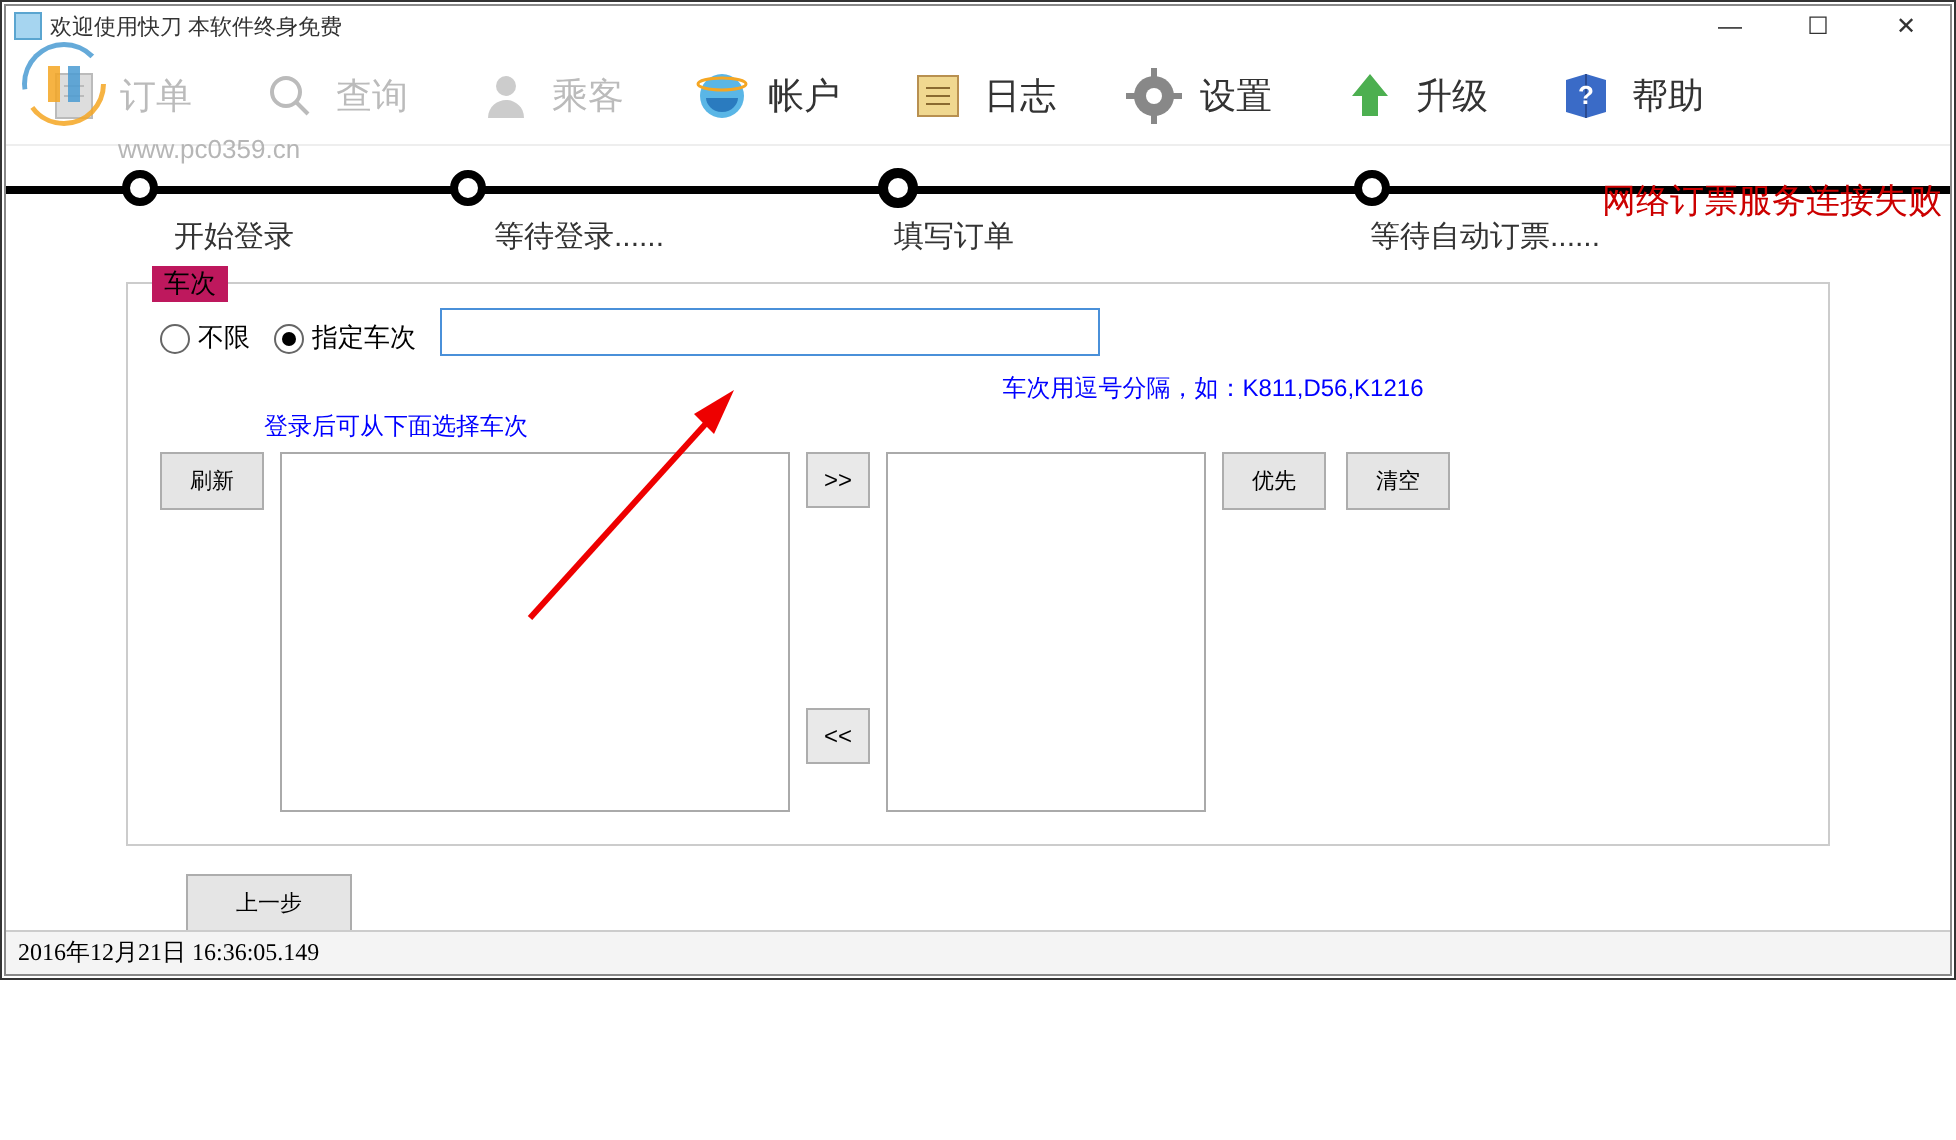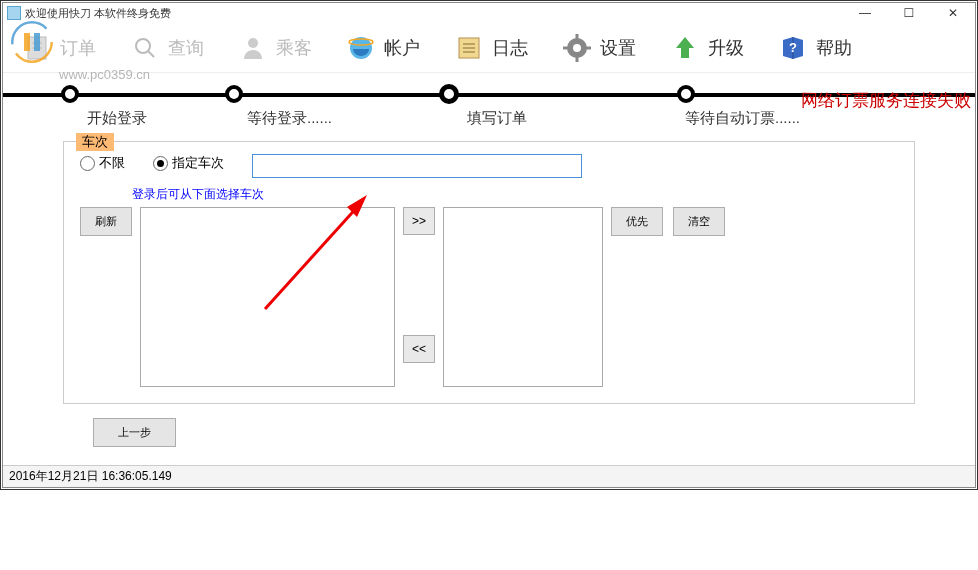--- a/index.html
+++ b/index.html
@@ -24,23 +24,23 @@
     .logo-sub { position: absolute; top: 46px; left: 48px; font-size: 13px; color: #aaa; }
     
     .stepper { height: 50px; position: relative; margin-top: 8px; }
     .step-line { position: absolute; top: 12px; left: 0; right: 0; height: 4px; background: #000; }
     .step-node { position: absolute; top: 4px; width: 18px; height: 18px; border-radius: 50%; background: #fff; border: 4px solid #000; }
     .step-node.active { border-width: 5px; width: 20px; height: 20px; top: 3px; }
     .step-label { position: absolute; top: 28px; font-size: 15px; color: #333; white-space: nowrap; margin-left: 48px; }
     .step-status { position: absolute; right: 4px; top: 8px; color: #c00; font-size: 17px; }
     
     .fieldset { border: 1px solid #ccc; margin: 10px 60px 10px 60px; padding: 12px 16px 16px 16px; position: relative; }
-    .fieldset-legend { position: absolute; top: -9px; left: 12px; background: #fdba74; padding: 0 6px; font-size: 13px; }
-    
-    .radio-row { display: flex; align-items: flex-start; gap: 28px; margin-bottom: 8px; }
+    .fieldset-legend { position: absolute; top: -9px; left: 12px; background: #be185d; padding: 0 6px; font-size: 13px; }
+    
+    .radio-row { display: flex; align-items: flex-end; gap: 12px; margin-bottom: 8px; }
     .radio-opt { display: flex; align-items: center; gap: 4px; font-size: 13px; }
     .radio-big { width: 15px; height: 15px; border: 1px solid #666; border-radius: 50%; display: inline-flex; align-items: center; justify-content: center; }
     .radio-big.checked::after { content: ''; width: 7px; height: 7px; background: #000; border-radius: 50%; }
     .train-input { width: 330px; height: 24px; border: 1px solid #4a90d9; padding: 0 4px; }
     
     .hint-blue { color: #00f; font-size: 12px; text-align: center; margin: 4px 0 2px 235px; }
     .hint-left { color: #00f; font-size: 12px; margin-left: 52px; margin-bottom: 4px; }
     
     .list-area { display: flex; gap: 8px; align-items: flex-start; position: relative; }
     .btn { background: #e5e5e5; border: 1px solid #adadad; padding: 6px 14px; font-size: 11px; cursor: pointer; }
@@ -48,21 +48,21 @@
     .lb-left { width: 255px; height: 180px; }
     .lb-right { width: 160px; height: 180px; }
     .move-btns { display: flex; flex-direction: column; gap: 100px; }
     .move-btn { width: 32px; height: 28px; border: 1px solid #adadad; background: #e9e9e9; font-size: 12px; cursor: pointer; display: flex; align-items: center; justify-content: center; }
     .side-btns { display: flex; flex-direction: row; gap: 10px; }
     
     .red-arrow { position: absolute; top: 186px; left: 252px; width: 130px; height: 130px; pointer-events: none; z-index: 40; }
     
     .nav-row { display: flex; justify-content: space-between; margin: 14px 140px 0 90px; }
     
-    .statusbar { position: absolute; bottom: 0; left: 0; right: 0; height: 22px; border-top: 1px solid #ccc; display: flex; align-items: center; padding: 0 6px; font-size: 12px; background: #f4f4f4; }
+    .statusbar { position: absolute; bottom: 0; left: 0; right: 0; height: 22px; border-top: 1px solid #ccc; display: flex; align-items: center; padding: 0 6px; font-size: 12px; background: #f4f4f4; font-family: Liberation Serif, serif; }
   </style>
 </head>
 <body>
 
 <div class="outer-border">
 <div class="inner-border">
 
   <div class="titlebar">
     <span class="titlebar-icon"></span>
     <span>欢迎使用快刀  本软件终身免费</span>
@@ -153,40 +153,41 @@
   </div>
 
   <div class="stepper">
     <div class="step-line"></div>
     <div class="step-node" style="left:58px"></div>
     <div class="step-node" style="left:222px"></div>
     <div class="step-node active" style="left:436px"></div>
     <div class="step-node" style="left:674px"></div>
     <div class="step-label" style="left:36px">开始登录</div>
     <div class="step-label" style="left:196px">等待登录......</div>
-    <div class="step-label" style="left:416px">填写订单</div>
+    <div class="step-label" style="left:396px">填写订单</div>
     <div class="step-label" style="left:634px">等待自动订票......</div>
     <div class="step-status">网络订票服务连接失败</div>
   </div>
 
   <div class="fieldset">
     <div class="fieldset-legend">车次</div>
 
     <div class="radio-row">
       <label class="radio-opt">
         <span class="radio-big"></span>
         <span>不限</span>
       </label>
       <label class="radio-opt">
         <span class="radio-big checked"></span>
         <span>指定车次</span>
       </label>
       <input type="text" class="train-input" value="" style="">
     </div>
 
+    <div class="hint-blue">车次用逗号分隔，如：K811,D56,K1216</div>
     <div class="hint-left">登录后可从下面选择车次</div>
 
     <div class="list-area">
       <button class="btn">刷新</button>
       <div class="listbox lb-left"></div>
       <div class="move-btns">
         <button class="move-btn">&gt;&gt;</button>
         <button class="move-btn">&lt;&lt;</button>
       </div>
       <div class="listbox lb-right"></div>

